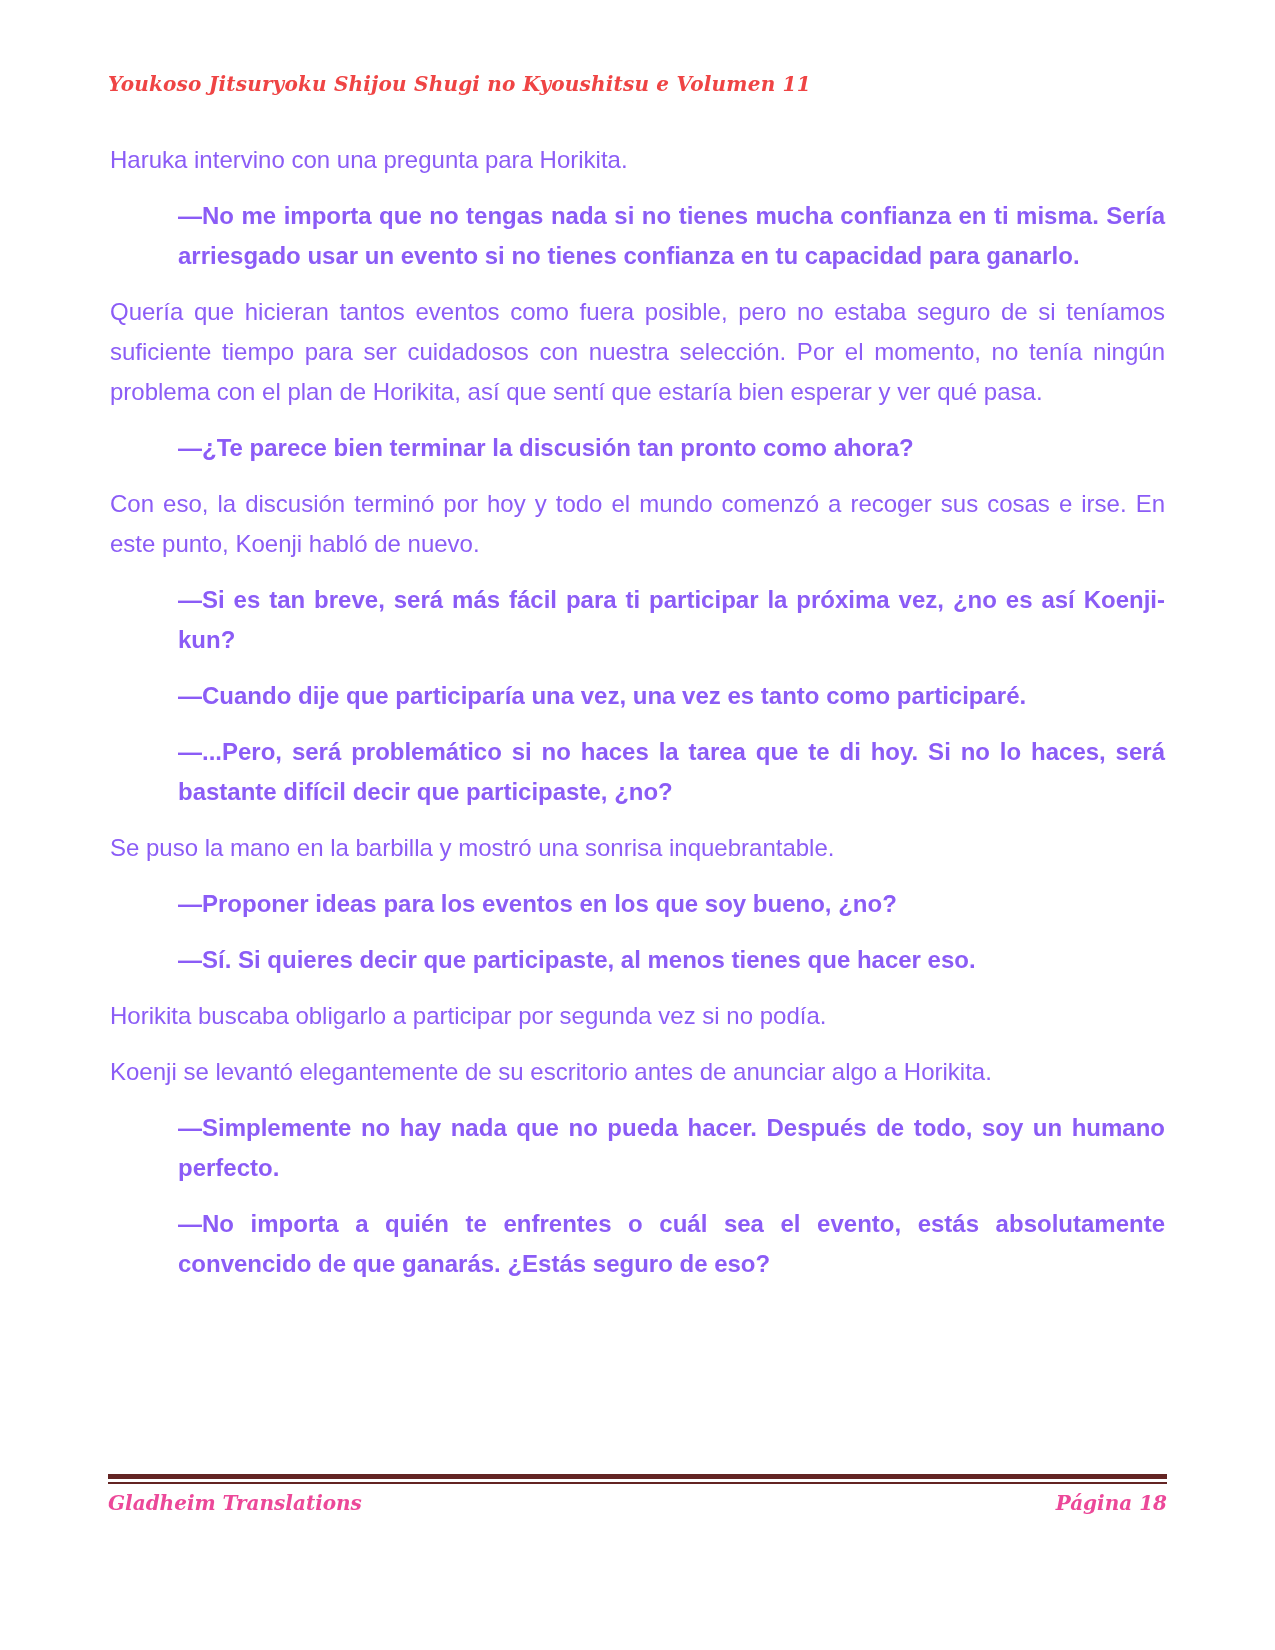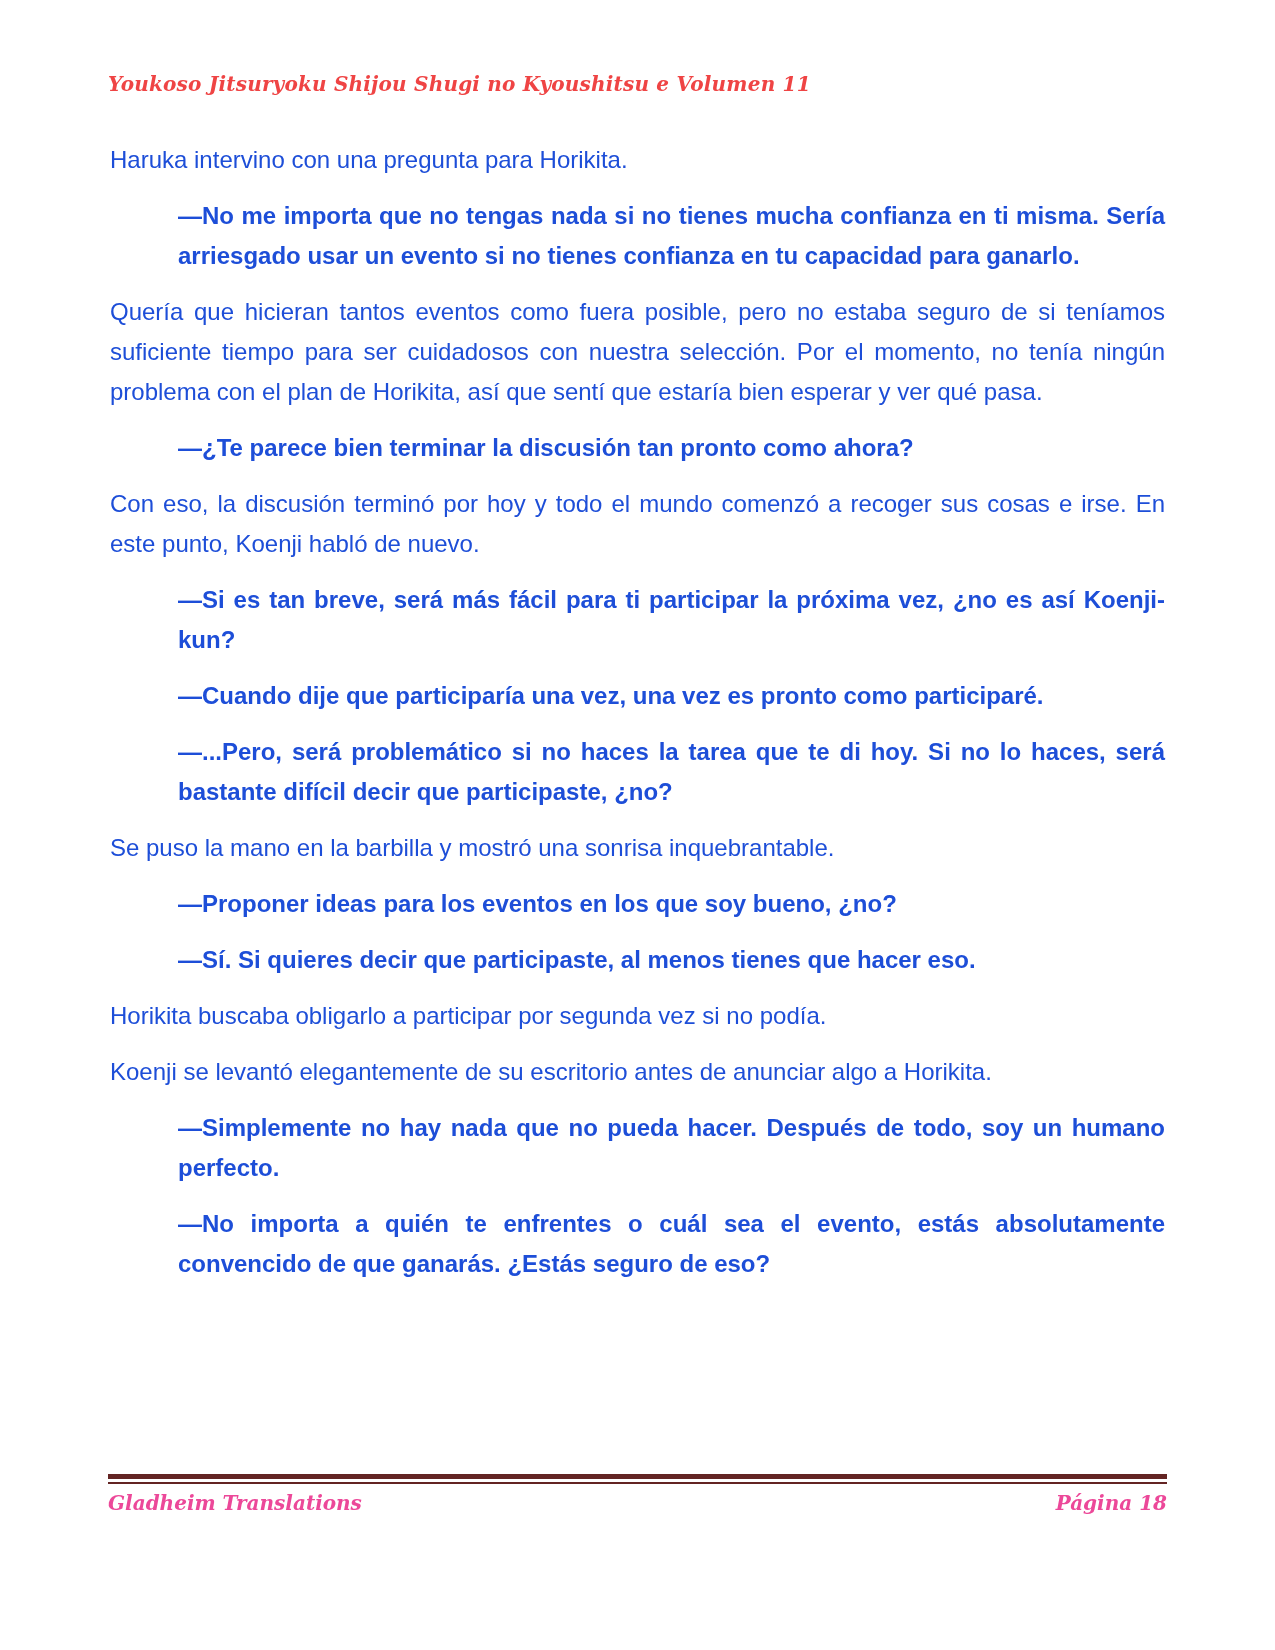--- a/index.html
+++ b/index.html
@@ -33,21 +33,21 @@
     top: 140px;
     left: 110px;
     width: 1055px;
     color: #000000;
   }
   .para {
     font-size: 24px;
     line-height: 40px;
     text-align: justify;
     margin: 0 0 16px 0;
-    color: #1d4ed8;
+    color: #8b5cf6;
   }
   .para.dialogue {
     margin-left: 68px;
     font-weight: bold;
   }
   .footer {
     position: absolute;
     top: 1474px;
     left: 108px;
     right: 108px;
@@ -79,21 +79,21 @@
     <span>Youkoso Jitsuryoku Shijou Shugi no Kyoushitsu e Volumen 11</span>
   </div>
 
   <div class="content" id="content">
       <p class="para">Haruka intervino con una pregunta para Horikita.</p>
       <p class="para dialogue">—No me importa que no tengas nada si no tienes mucha confianza en ti misma. Sería arriesgado usar un evento si no tienes confianza en tu capacidad para ganarlo.</p>
       <p class="para">Quería que hicieran tantos eventos como fuera posible, pero no estaba seguro de si teníamos suficiente tiempo para ser cuidadosos con nuestra selección. Por el momento, no tenía ningún problema con el plan de Horikita, así que sentí que estaría bien esperar y ver qué pasa.</p>
       <p class="para dialogue">—¿Te parece bien terminar la discusión tan pronto como ahora?</p>
       <p class="para">Con eso, la discusión terminó por hoy y todo el mundo comenzó a recoger sus cosas e irse. En este punto, Koenji habló de nuevo.</p>
       <p class="para dialogue">—Si es tan breve, será más fácil para ti participar la próxima vez, ¿no es así Koenji-kun?</p>
-      <p class="para dialogue">—Cuando dije que participaría una vez, una vez es pronto como participaré.</p>
+      <p class="para dialogue">—Cuando dije que participaría una vez, una vez es tanto como participaré.</p>
       <p class="para dialogue">—...Pero, será problemático si no haces la tarea que te di hoy. Si no lo haces, será bastante difícil decir que participaste, ¿no?</p>
       <p class="para">Se puso la mano en la barbilla y mostró una sonrisa inquebrantable.</p>
       <p class="para dialogue">—Proponer ideas para los eventos en los que soy bueno, ¿no?</p>
       <p class="para dialogue">—Sí. Si quieres decir que participaste, al menos tienes que hacer eso.</p>
       <p class="para">Horikita buscaba obligarlo a participar por segunda vez si no podía.</p>
       <p class="para">Koenji se levantó elegantemente de su escritorio antes de anunciar algo a Horikita.</p>
       <p class="para dialogue">—Simplemente no hay nada que no pueda hacer. Después de todo, soy un humano perfecto.</p>
       <p class="para dialogue">—No importa a quién te enfrentes o cuál sea el evento, estás absolutamente convencido de que ganarás. ¿Estás seguro de eso?</p>
     </div>
 

